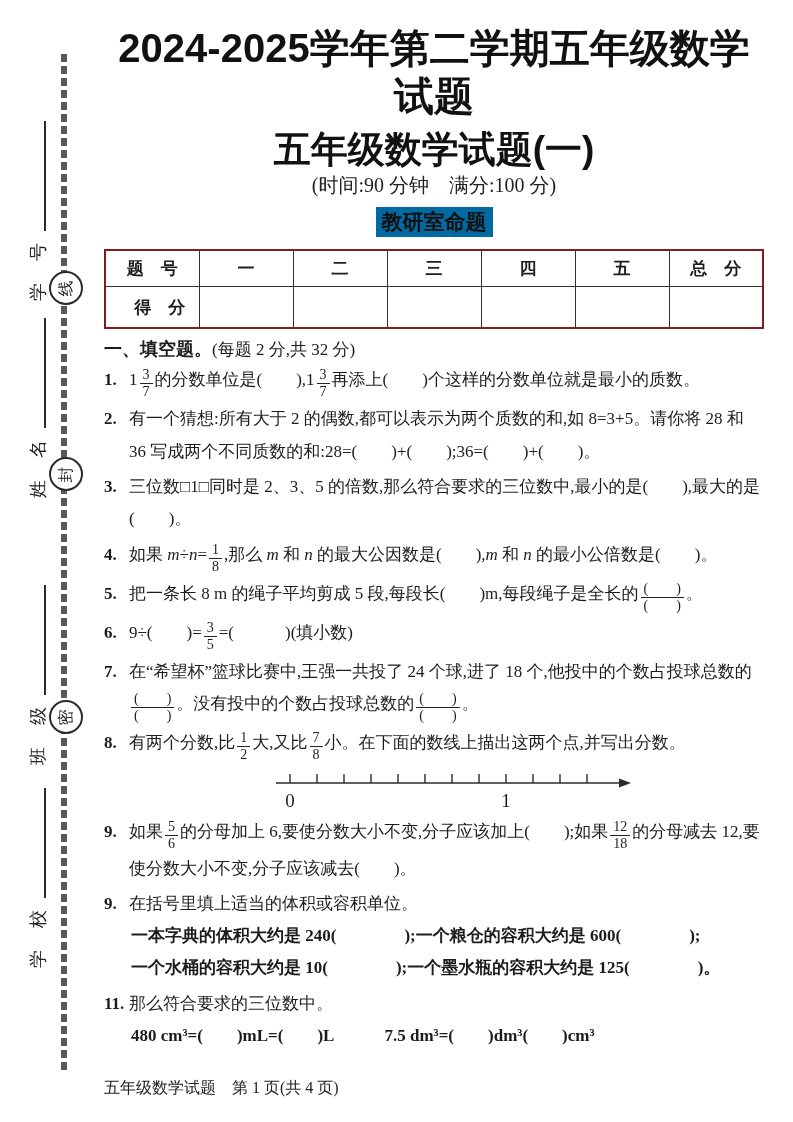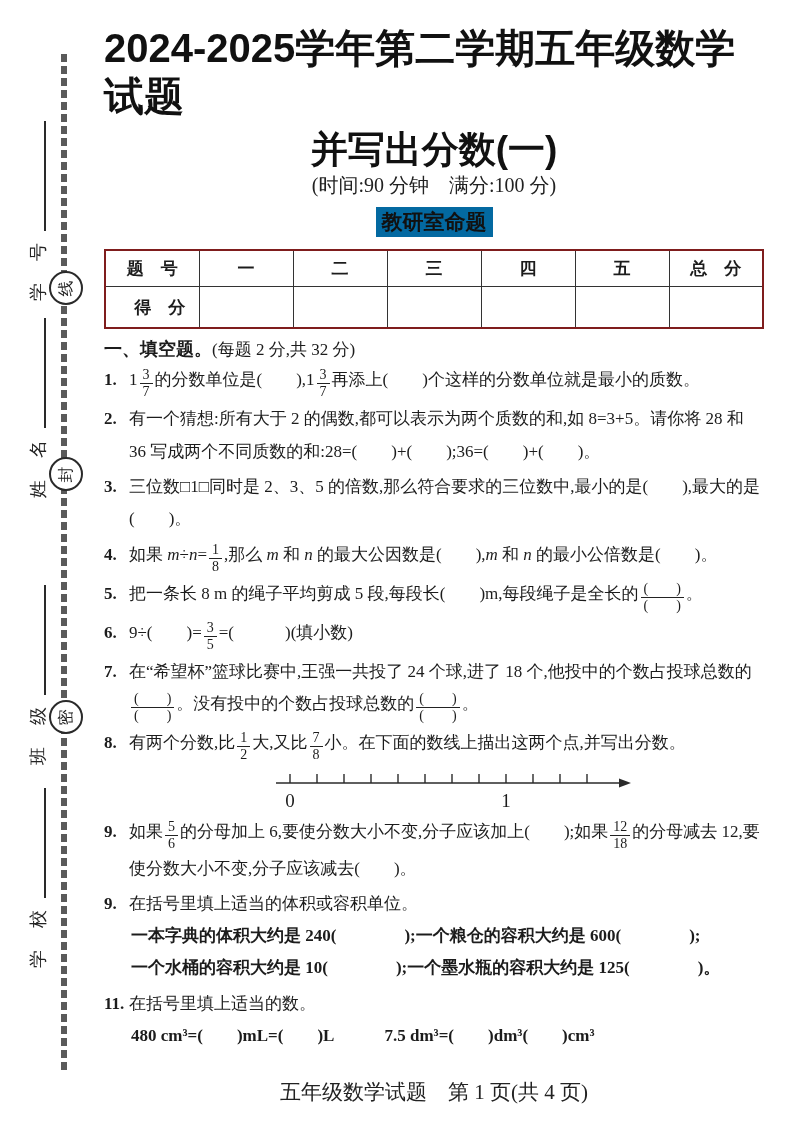--- a/index.html
+++ b/index.html
@@ -25,21 +25,21 @@
     position:absolute;left:49px;width:30px;height:30px;border-radius:50%;
     border:2px solid #2a2a2a;background:#ffffff;z-index:2;
     display:flex;align-items:center;justify-content:center;
     font-size:16px;color:#222;
   }
   .seal-circle span{display:block;transform:rotate(-90deg);}
   .sc-1{top:271px;} .sc-2{top:457px;} .sc-3{top:700px;}
   
   .content{position:absolute;left:104px;top:24px;width:660px;}
   .h1{
-    text-align:left;font-family:"Liberation Sans","DejaVu Sans",sans-serif;
+    text-align:center;font-family:"Liberation Sans","DejaVu Sans",sans-serif;
     font-weight:bold;font-size:40px;line-height:1.2;letter-spacing:0px;color:#111;
   }
   .h2{
     text-align:center;font-family:"Liberation Sans","DejaVu Sans",sans-serif;
     font-weight:bold;font-size:37px;line-height:1.2;margin-top:8px;color:#111;
   }
   .info{ text-align:center;font-size:20px;margin-top:0;color:#222;}
   .setter-wrap{text-align:center;margin-top:8px;}
   .setter{
     display:inline-block;background:#0369a1;color:#111;
@@ -67,22 +67,22 @@
   .frac{
     display:inline-block;text-align:center;vertical-align:-11px;
     line-height:1.15;margin:0 2px;font-size:14px;
   }
   .frac .num{display:block;border-bottom:1.3px solid #222;padding:0 3px 0px;}
   .frac .den{display:block;padding:0 3px;}
   .var{font-style:italic;font-family:"Liberation Serif","DejaVu Serif",serif;}
   .number-line{margin:4px 0 0 145px;height:46px;}
   
   .footer{
-    position:absolute;left:104px;top:1078px;width:660px;text-align:center;
-    font-size:21px;color:#222;
+    position:absolute;left:104px;top:1078px;width:660px;text-align:left;
+    font-size:16px;color:#222;
   }
 </style>
 </head>
 <body>
 
 <div class="page">
 
   <div class="perforation"></div>
 
   <div class="seal-field sf-1">
@@ -108,21 +108,21 @@
   <div class="seal-circle sc-2">
     <span>封</span>
   </div>
   <div class="seal-circle sc-3">
     <span>密</span>
   </div>
 
   <div class="content">
 
     <div class="h1">2024-2025学年第二学期五年级数学试题</div>
-    <div class="h2">并写出分数(一)</div>
+    <div class="h2">五年级数学试题(一)</div>
     <div class="info">(时间:90 分钟　满分:100 分)</div>
     <div class="setter-wrap">
       <span class="setter">教研室命题</span>
     </div>
 
     <table class="score">
       <tbody>
         <tr class="hdr" id="score-header-row">
             <td>题　号</td>
             <td>一</td>
@@ -190,19 +190,19 @@
               <text x="16" y="40" text-anchor="middle" font-size="19" fill="#1c1c1c" font-family="Liberation Serif, serif">0</text>
               <text x="232" y="40" text-anchor="middle" font-size="19" fill="#1c1c1c" font-family="Liberation Serif, serif">1</text>
             </svg></div></div>
         <div class="question">
     <span class="qnum">9.</span><span>如果<span class="frac"><span class="num">5</span><span class="den">6</span></span>的分母加上 6,要使分数大小不变,分子应该加上(　　);如果<span class="frac"><span class="num">12</span><span class="den">18</span></span>的分母减去 12,要使分数大小不变,分子应该减去(　　)。</span>
   </div>
         <div class="question">
     <span class="qnum">9.</span><span>在括号里填上适当的体积或容积单位。</span>
   <div class="sub-line">一本字典的体积大约是 240(　　　　);一个粮仓的容积大约是 600(　　　　);</div><div class="sub-line">一个水桶的容积大约是 10(　　　　);一个墨水瓶的容积大约是 125(　　　　)。</div></div>
         <div class="question">
-    <span class="qnum">11.</span><span>在括号里填上适当的数。</span>
+    <span class="qnum">11.</span><span>那么符合要求的三位数中。</span>
   <div class="sub-line">480 cm³=(　　)mL=(　　)L　　　7.5 dm³=(　　)dm³(　　)cm³</div></div>
       </div>
   </div>
 
   <div class="footer">五年级数学试题　第 1 页(共 4 页)</div>
 </div>
 
 </body></html>

